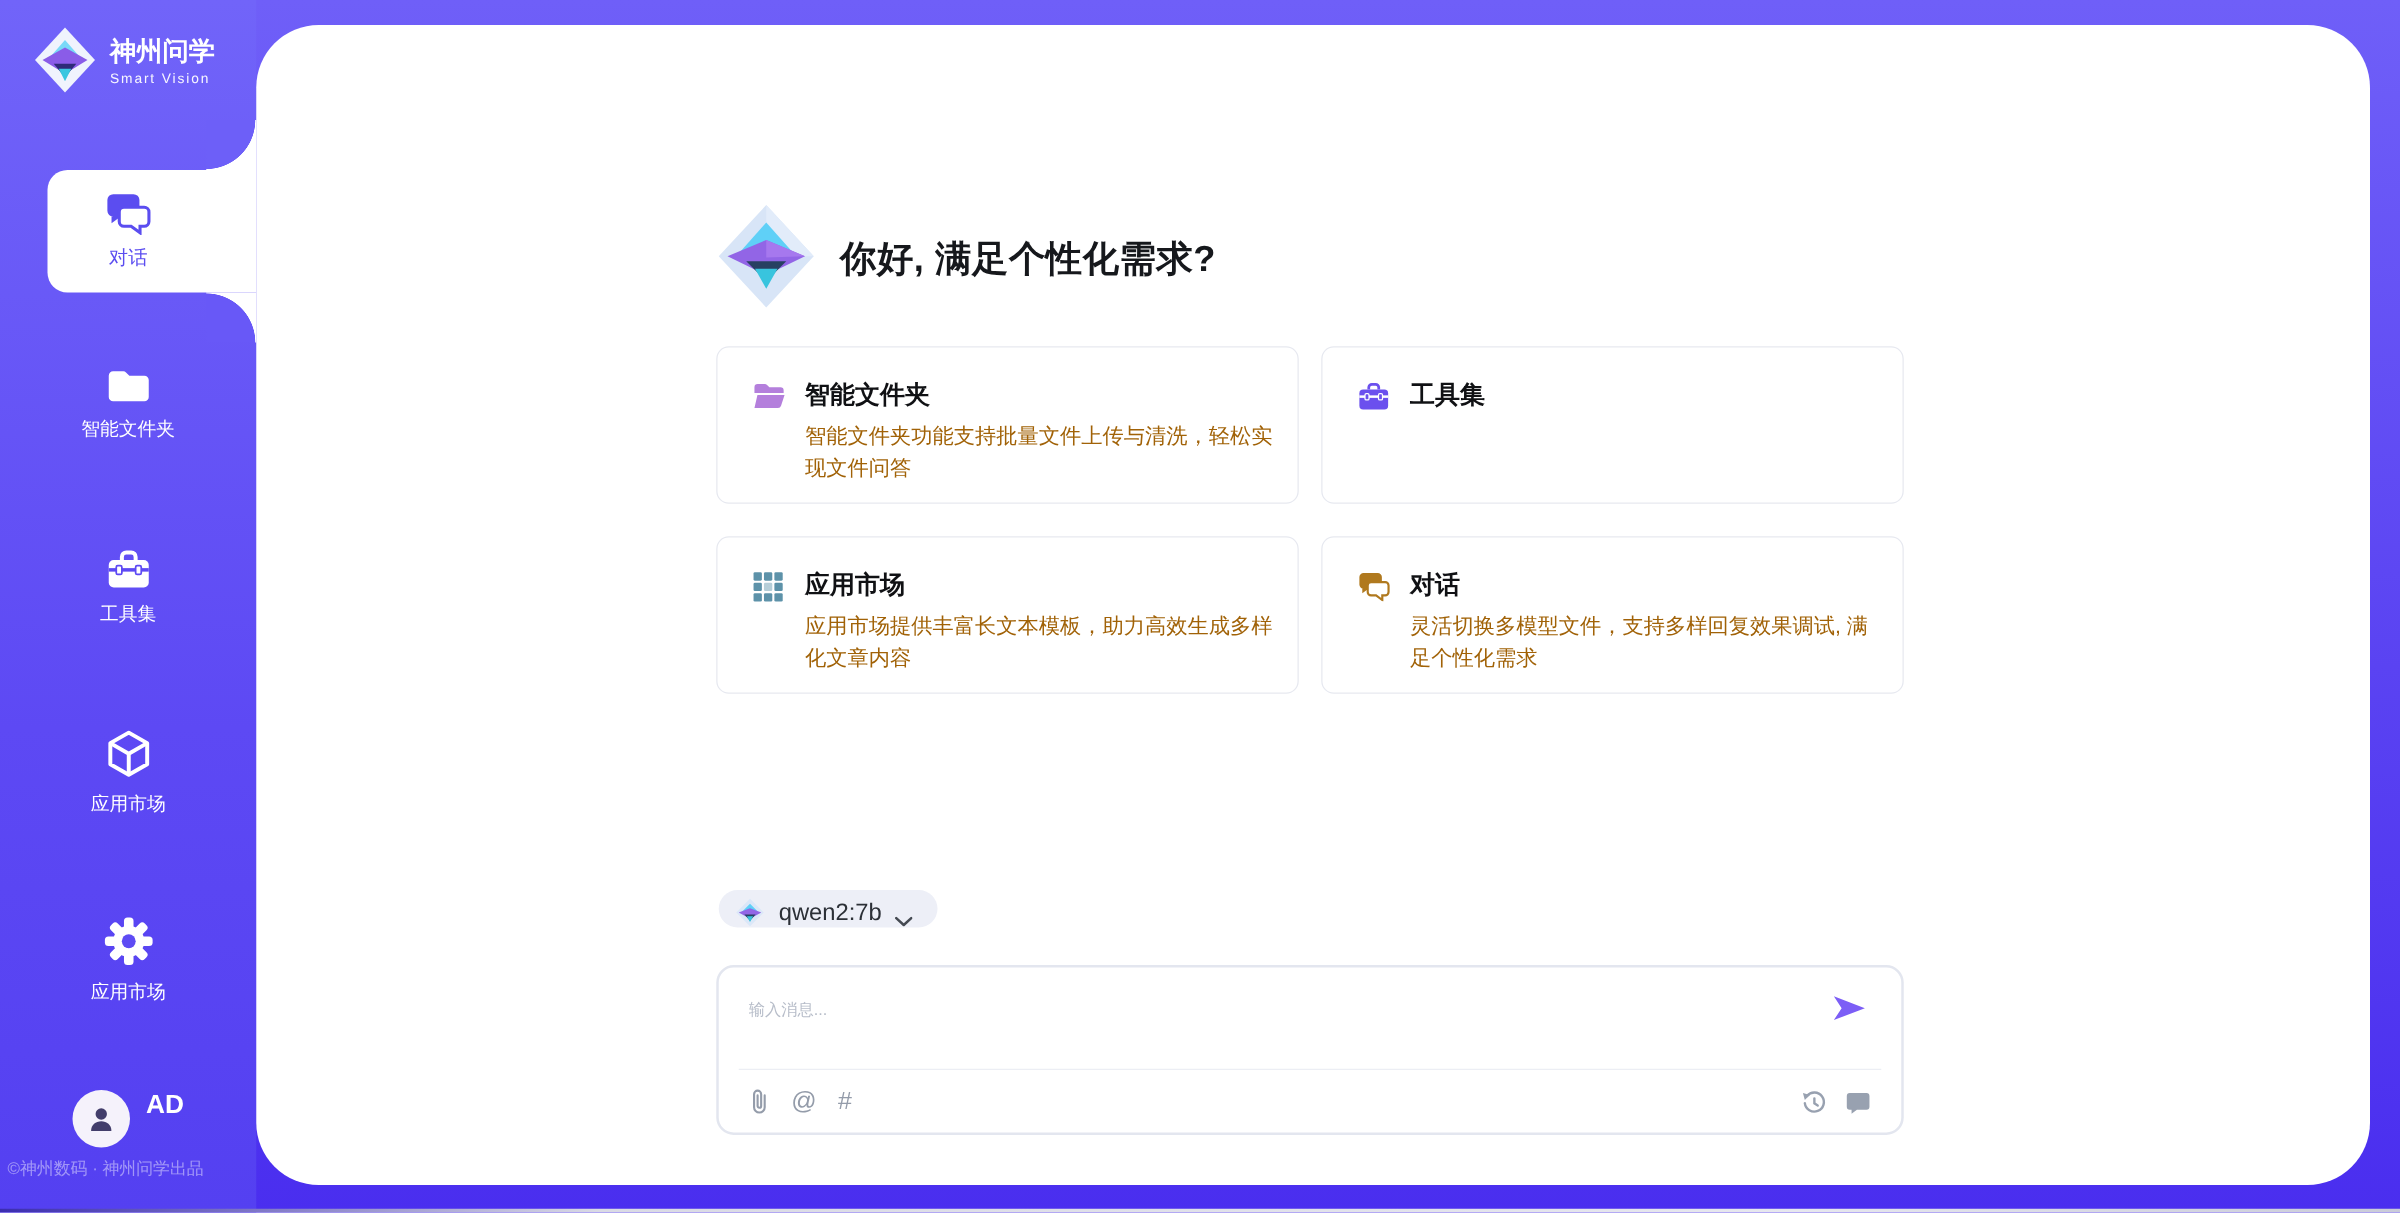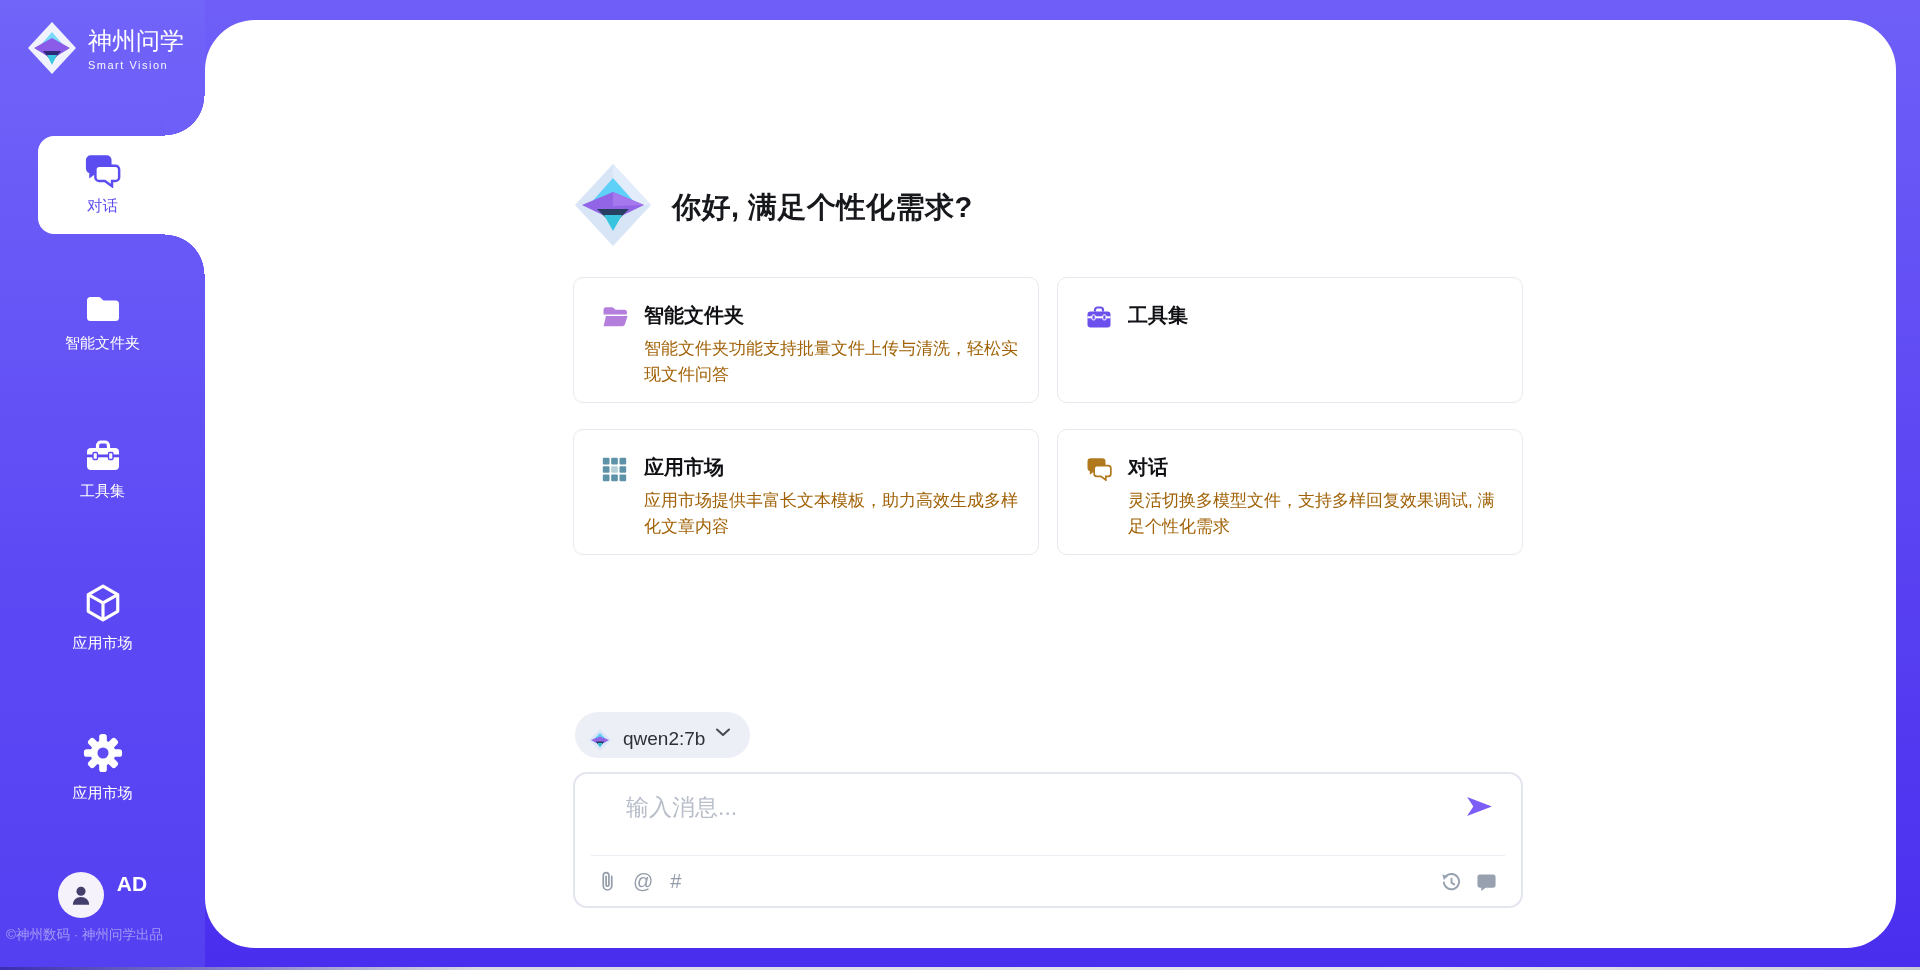--- a/index.html
+++ b/index.html
@@ -6,21 +6,21 @@
   body{
     width:1920px;height:970px;position:relative;overflow:hidden;
     background:linear-gradient(180deg,#6f5ff8 0%,#5a43f2 55%,#4a2eef 100%);
     font-family:"Liberation Sans","DejaVu Sans",sans-serif;
   }
   
   .sidebar{position:absolute;left:0;top:0;width:205px;height:970px;
     background:linear-gradient(180deg,#7164f9 0%,#5d49f4 60%,#5440f1 100%);}
   .brand{position:absolute;left:26px;top:20px;display:flex;align-items:center;gap:10px;}
   .brand-text{display:flex;flex-direction:column;gap:2px;color:#fff;}
-  .brand-name{font-size:24px;font-weight:normal;white-space:nowrap;}
+  .brand-name{font-size:21px;font-weight:bold;white-space:nowrap;}
   .brand-sub{font-size:11px;letter-spacing:1.5px;opacity:.95;white-space:nowrap;}
   .nav-item{position:absolute;left:0;width:205px;display:flex;flex-direction:column;
     align-items:center;gap:10px;color:#fff;font-size:15px;cursor:pointer;}
   .nav-item .label{white-space:nowrap;}
   
   .tab-active{position:absolute;left:38px;top:136px;width:167px;height:98px;background:#fff;
     border-radius:16px 0 0 16px;display:flex;flex-direction:column;align-items:center;
     justify-content:center;gap:8px;padding-right:38px;box-sizing:border-box;cursor:pointer;}
   .tab-active .label{color:#5b4df0;font-size:15.5px;white-space:nowrap;}
   .flare-top{position:absolute;left:165px;top:96px;width:40px;height:40px;
@@ -42,28 +42,28 @@
     color:#16181c;letter-spacing:.5px;white-space:nowrap;}
   .cards{position:absolute;left:573px;top:277px;width:950px;display:grid;
     grid-template-columns:1fr 1fr;column-gap:18px;row-gap:26px;}
   .card{height:126px;border:1.5px solid #e7e9f0;border-radius:10px;box-sizing:border-box;
     background:#fff;position:relative;cursor:pointer;}
   .card-icon{position:absolute;left:28px;top:27px;}
   .card-title{position:absolute;left:70px;top:24px;font-size:20px;font-weight:bold;
     color:#101114;white-space:nowrap;}
   .card-desc{position:absolute;left:70px;top:58px;width:378px;font-size:17px;
     line-height:26px;color:#a16207;}
-  .model-pill{position:absolute;left:575px;top:712px;height:30px;padding:16px 20px 0 13px;
-    background:#edeff7;border-radius:23px;display:inline-flex;align-items:flex-start;gap:11px;
+  .model-pill{position:absolute;left:575px;top:712px;height:30px;padding:0 20px 0 13px;
+    background:#edeff7;border-radius:23px;display:inline-flex;align-items:flex-end;gap:11px;
     cursor:pointer;}
   .model-name{font-size:19px;color:#2c3037;white-space:nowrap;}
   .composer{position:absolute;left:573px;top:772px;width:950px;height:136px;
     border:2px solid #e3e6ef;border-radius:14px;box-sizing:border-box;background:#fff;}
   .msg-input{position:absolute;left:22px;top:14px;width:850px;height:36px;border:none;
-    outline:none;font-size:23px;color:#6d28d9;font-family:inherit;background:transparent;margin-left:27px;}
+    outline:none;font-size:13px;color:#6d28d9;font-family:inherit;background:transparent;}
   .msg-input::placeholder{color:#b7bdc9;}
   .send-btn{position:absolute;right:28px;top:22px;color:#7c5ef6;cursor:pointer;line-height:0;}
   .composer-divider{position:absolute;left:16px;right:16px;top:81px;height:1px;
     background:#eceef4;}
   .tools-left{position:absolute;left:24px;top:96px;display:flex;gap:17px;align-items:center;
     color:#949caa;}
   .tools-left .glyph{font-size:20px;cursor:pointer;}
   .tools-left .svgbtn{cursor:pointer;line-height:0;}
   .tools-right{position:absolute;right:24px;top:98px;display:flex;gap:14px;align-items:center;
     color:#98a1b0;}

